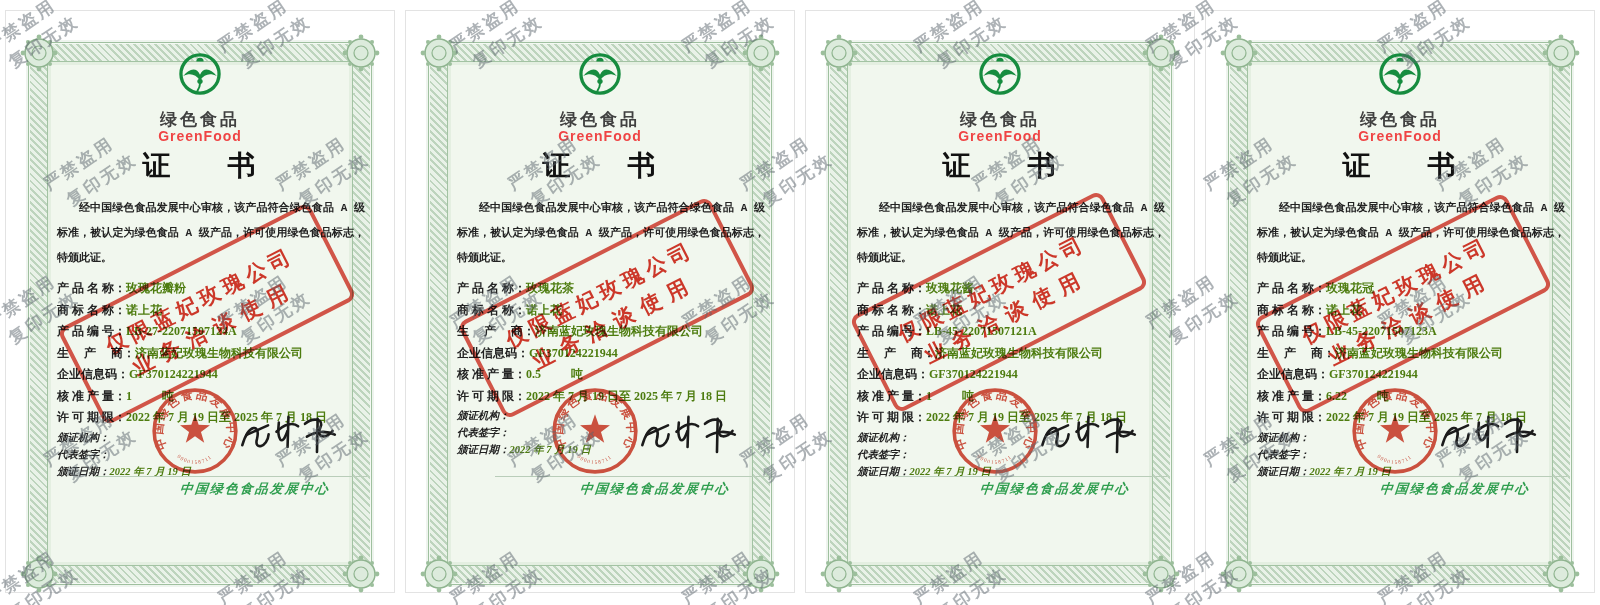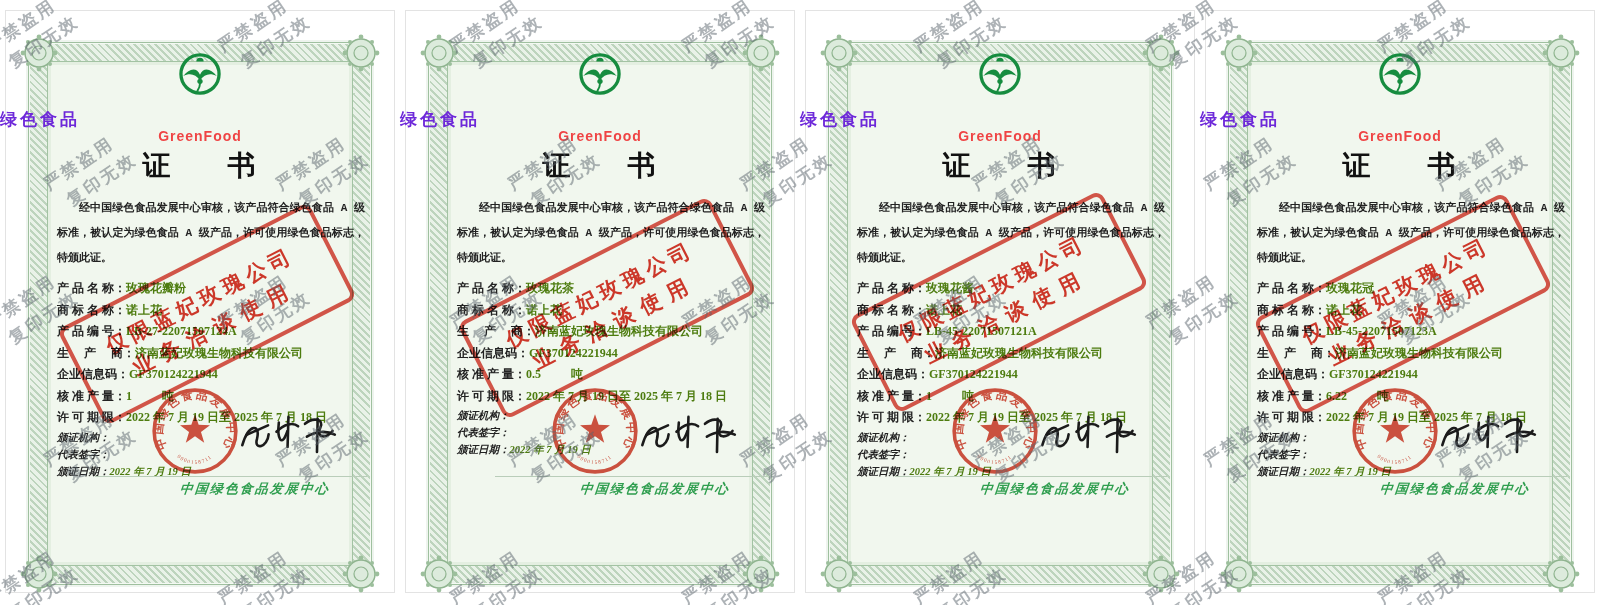--- a/index.html
+++ b/index.html
@@ -13,22 +13,22 @@
   .frame{position:absolute;left:28px;right:28px;top:42px;bottom:20px;
          background:repeating-linear-gradient(45deg,#bdd4bd 0 2px,#e9f2e8 2px 5px);
          border:1px solid #9fc09f;box-shadow:0 0 0 2px #eef4ee,inset 0 0 0 1px #f4f9f3;}
   .inner{position:absolute;inset:18px;background:#f1f7ee;border:1px solid #a3c3a3;
          box-shadow:inset 0 0 0 3px #e4efe1;}
   .corner{position:absolute;width:46px;height:46px;pointer-events:none;}
   .c-tl{left:16px;top:30px;} .c-tr{right:16px;top:30px;}
   .c-bl{left:16px;bottom:8px;} .c-br{right:16px;bottom:8px;}
   
   .logo{position:absolute;left:50%;transform:translateX(-50%);top:52px;width:44px;height:44px;}
-  .logo-cn{position:absolute;left:0;right:0;top:108px;
-           font-size:17px;font-weight:700;color:#6d28d9;letter-spacing:3px;
+  .logo-cn{position:absolute;left:0;right:0;top:108px;text-align:center;
+           font-size:17px;font-weight:700;color:#404040;letter-spacing:3px;
            font-family:"Liberation Sans",sans-serif;}
   .logo-en{position:absolute;left:0;right:0;top:128px;text-align:center;
            font-size:14px;font-weight:700;color:#ef4444;letter-spacing:1px;
            font-family:"Liberation Sans",sans-serif;}
   .title{position:absolute;left:0;right:0;top:147px;text-align:center;
          font-size:28px;font-weight:600;color:#111;word-spacing:46px;letter-spacing:2px;}
   .para{position:absolute;left:57px;right:35px;top:196px;font-size:11px;line-height:25px;
         font-weight:600;text-align:justify;text-indent:2em;color:#222;font-family:Liberation Mono, monospace;}
   
   .fields{position:absolute;left:57px;right:30px;top:280px;}

